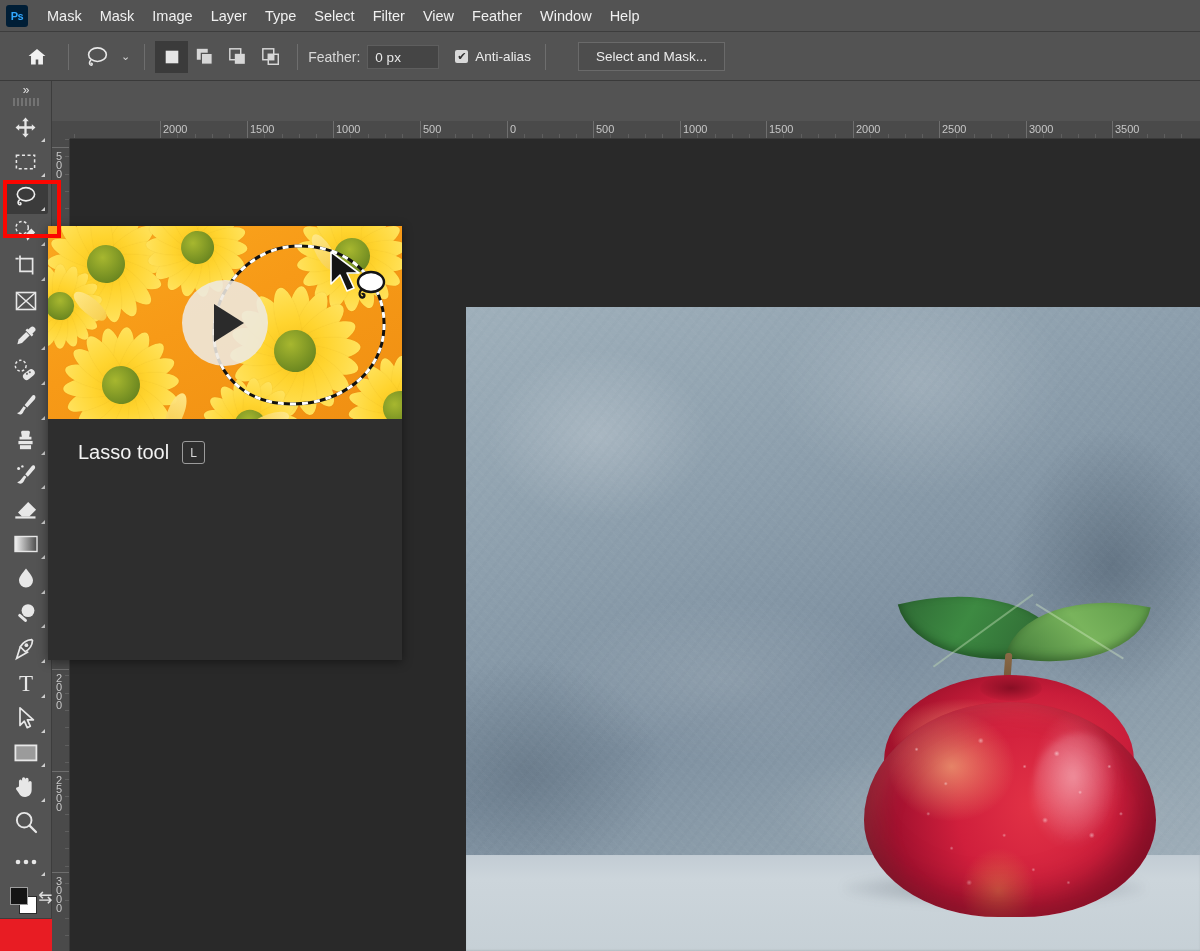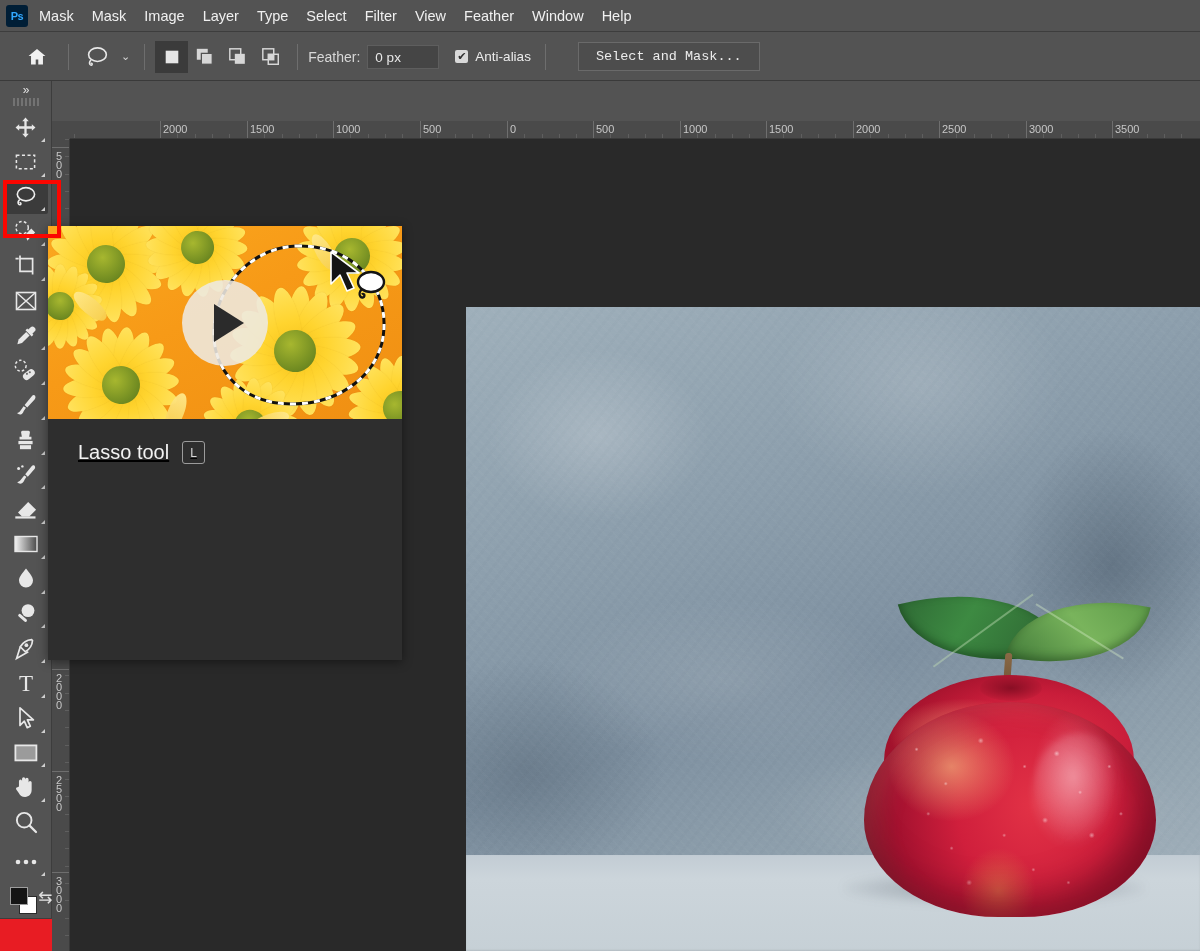--- a/index.html
+++ b/index.html
@@ -18,21 +18,21 @@
     background:#1473b7;
   }
 
   
   .menubar{
     position:absolute; top:0; left:0; width:1200px; height:32px;
     background:#535353; display:flex; align-items:center;
     border-bottom:1px solid #3d3d3d;
   }
   .ps-logo{
-    width:22px; height:22px; margin-left:6px; margin-right:2px;
+    width:22px; height:22px; margin-left:6px; margin-right:10px;
     background:#001e36; border-radius:3px;
     color:#31a8ff; font-size:11px; font-weight:bold;
     display:flex; align-items:center; justify-content:center;
     letter-spacing:-0.5px;
   }
   .menu-item{
     color:#f0f0f0; font-size:14.5px; padding:3px 9px; cursor:default;
     white-space:nowrap;
   }
 
@@ -66,21 +66,21 @@
   .aa-wrap{ display:flex; align-items:center; gap:7px; margin-left:16px; cursor:pointer; }
   .aa-box{
     width:13px; height:13px; background:#d9d9d9; border-radius:2px;
     display:flex; align-items:center; justify-content:center;
     color:#303030; font-size:11px; line-height:1;
   }
   .aa-label{ color:#ececec; font-size:13.5px; }
   .sam-btn{
     height:29px; background:#4d4d4d; border:1px solid #6a6a6a;
     color:#ececec; font-size:13.5px; padding:0 17px;
-    display:flex; align-items:center; margin-left:22px; cursor:pointer;font-family:Liberation Mono, monospace;
+    display:flex; align-items:center; margin-left:22px; cursor:pointer;
   }
 
   
   .toolbar{
     position:absolute; top:81px; left:0; width:52px; height:870px;
     background:#535353; border-right:1px solid #3d3d3d;
     display:flex; flex-direction:column; align-items:center;
     z-index:6;
   }
   .tb-expand{
@@ -314,21 +314,21 @@
   .play-tri{
     width:0; height:0; margin-left:8px;
     border-left:30px solid #2b2b2b;
     border-top:19px solid transparent;
     border-bottom:19px solid transparent;
   }
   .lasso-path{ position:absolute; left:152px; top:12px; width:190px; height:175px; }
   .tt-cursor{ position:absolute; left:275px; top:22px; }
 
   .tt-body{ padding:22px 30px 0 30px; }
-  .tt-title-row{ display:flex; align-items:flex-end; gap:13px;text-decoration:underline; }
+  .tt-title-row{ display:flex; align-items:flex-end; gap:13px; }
   .tt-title{ color:#f3f3f3; font-size:20px; }
   .tt-key{
     width:23px; height:23px; border:1px solid #9b9b9b; border-radius:3px;
     color:#d8d8d8; font-size:12px;
     display:flex; align-items:center; justify-content:center;
   }
   .tt-desc{
     margin-top:22px; color:#e6e6e6; font-size:15.5px; line-height:25px;
     max-width:290px;
   }

